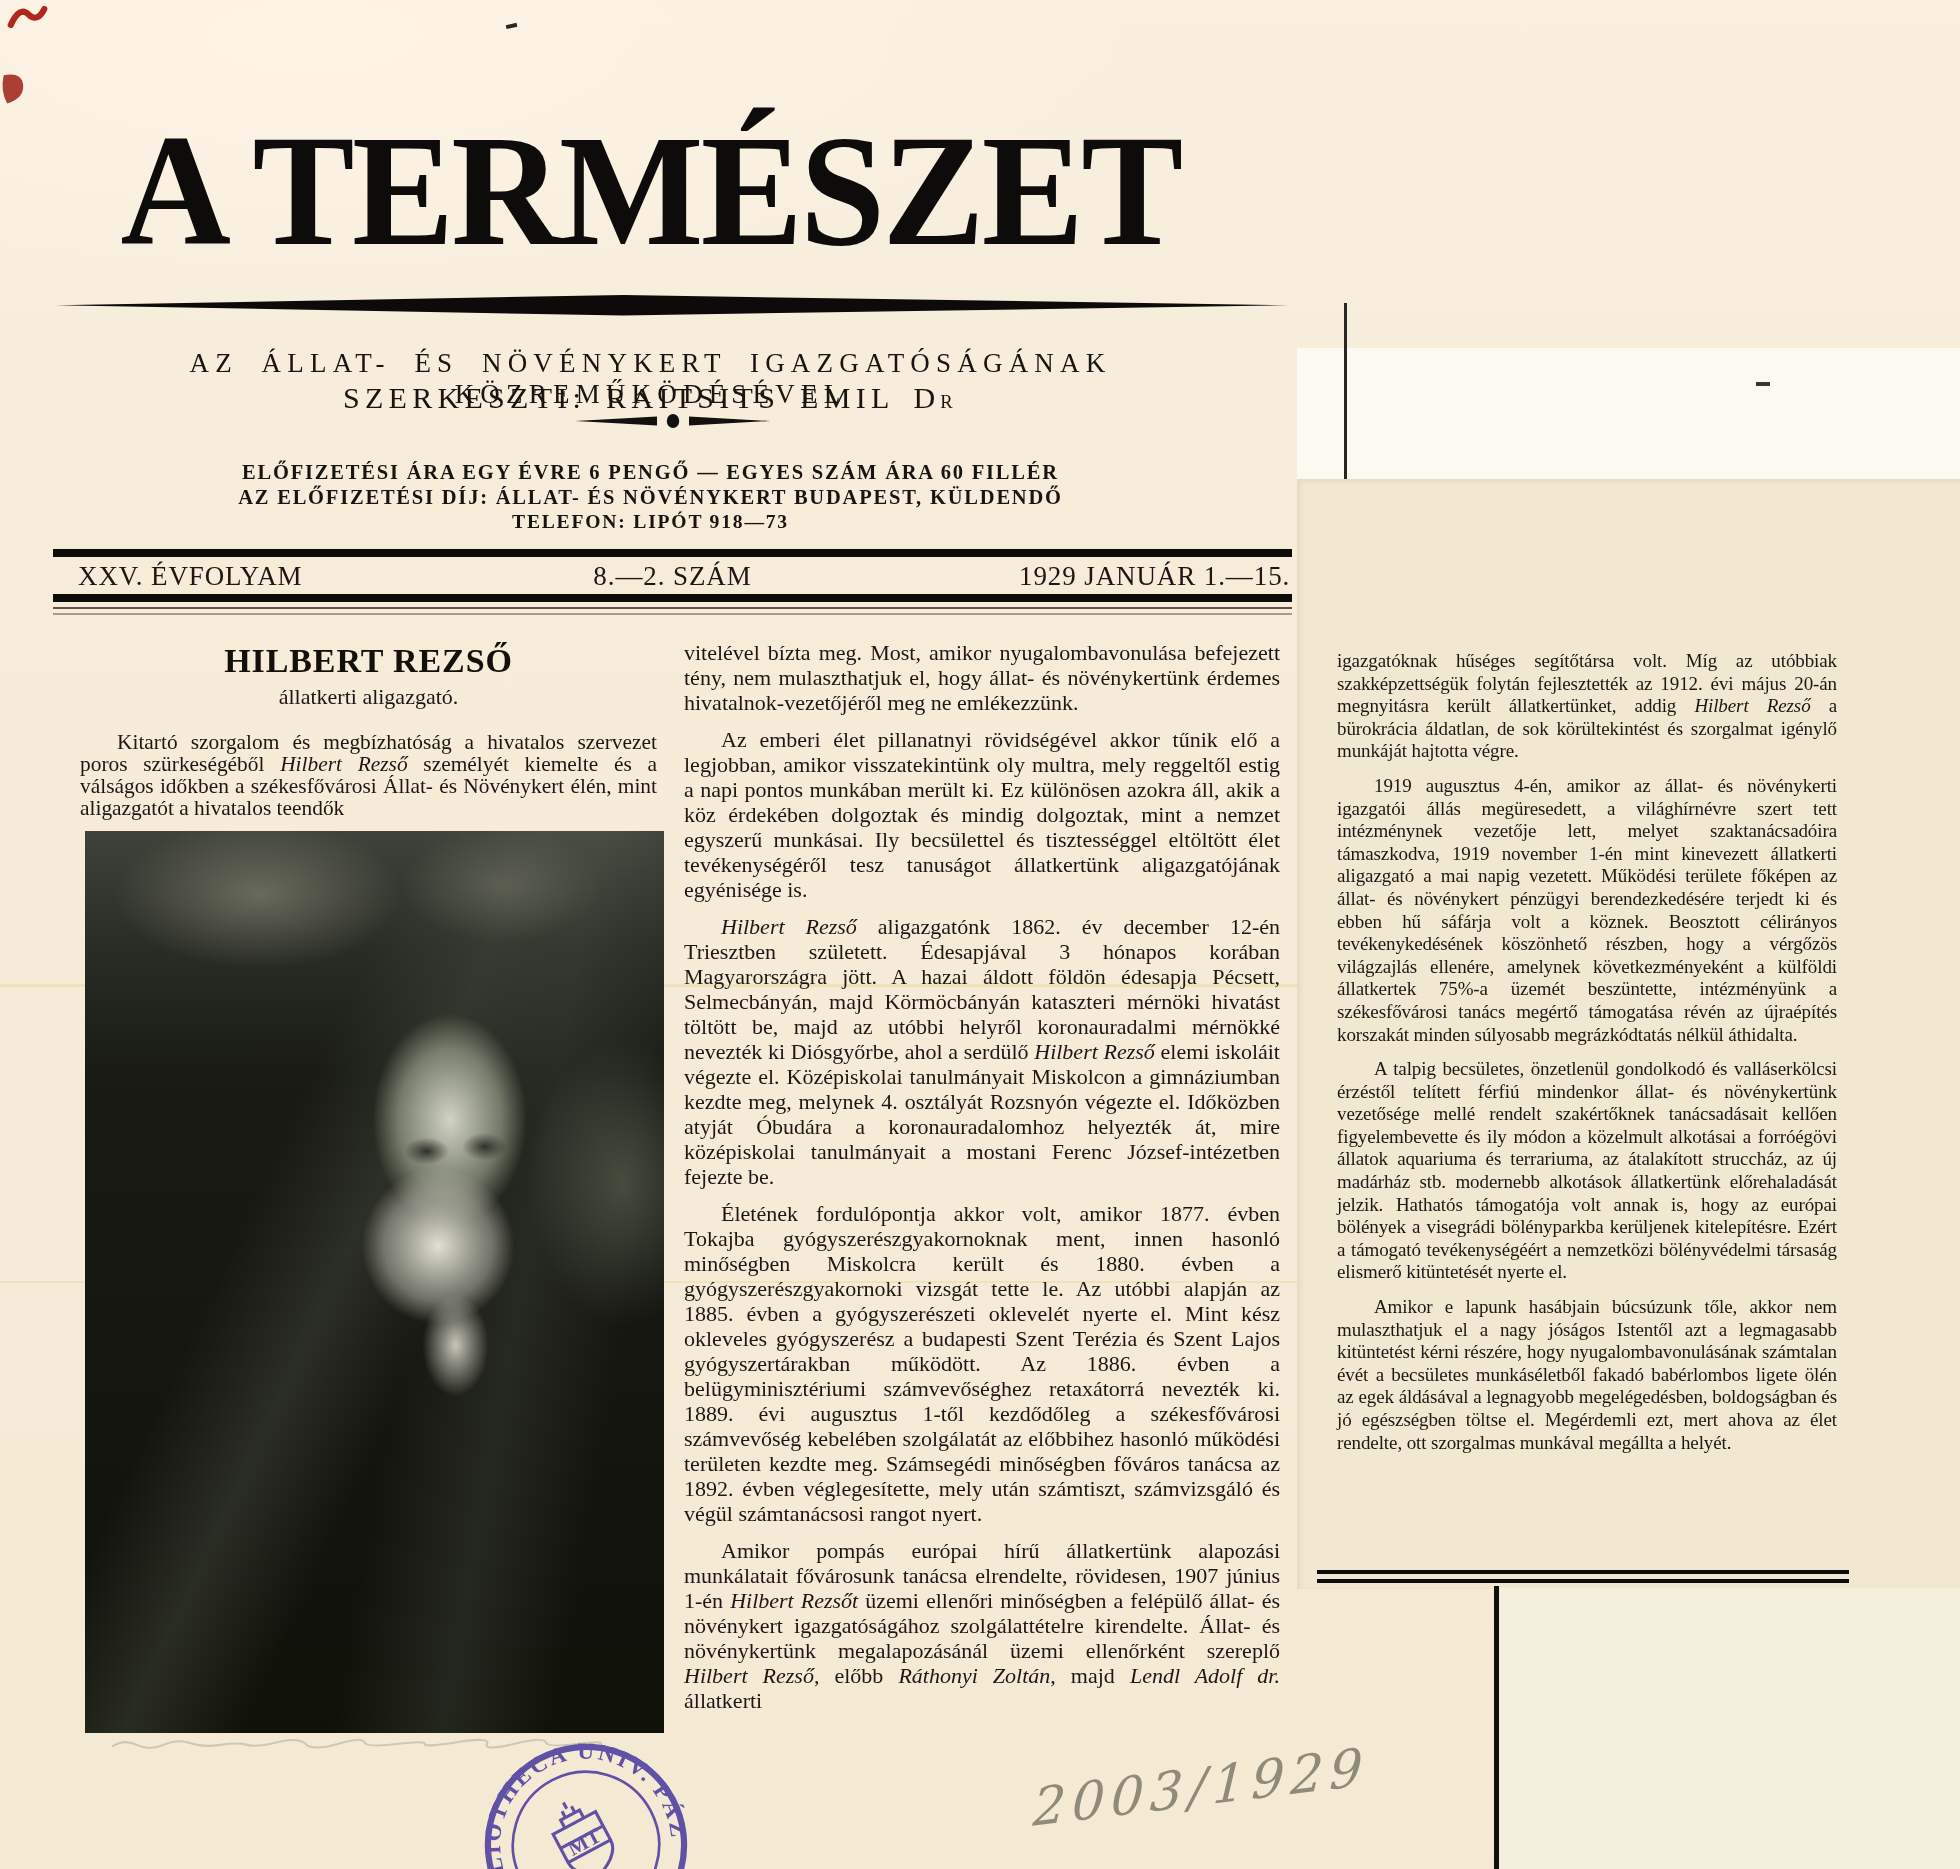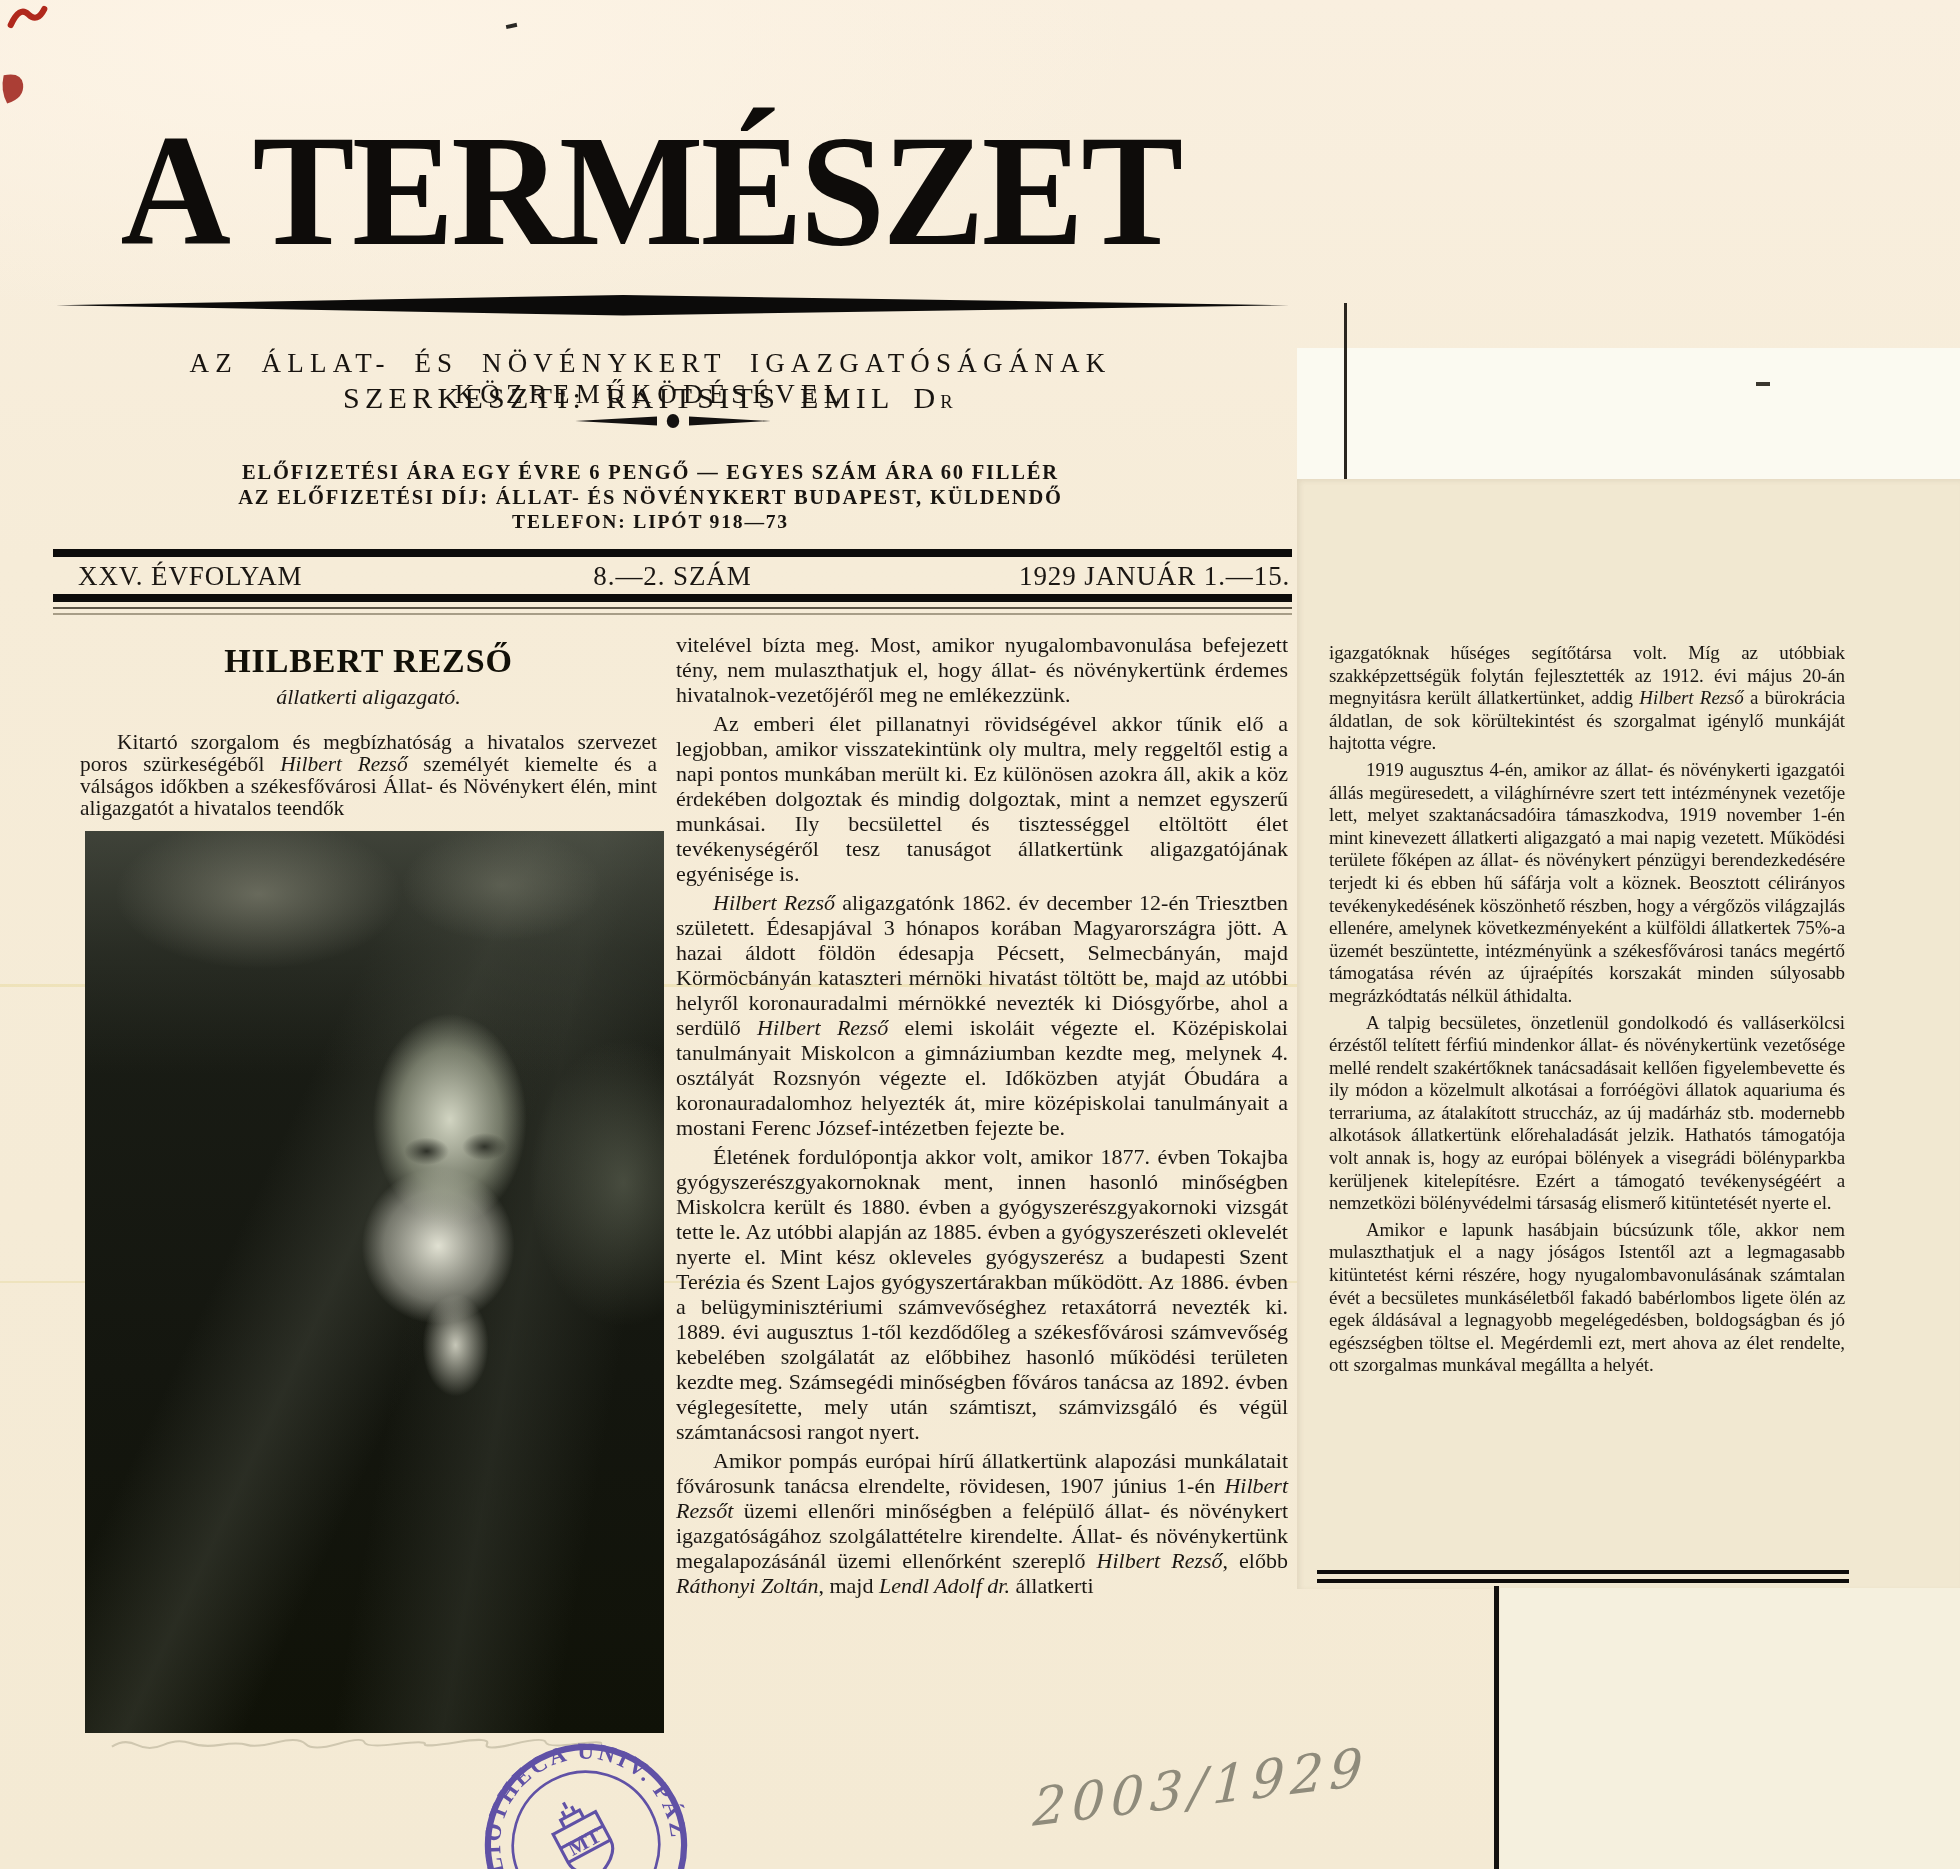--- a/index.html
+++ b/index.html
@@ -34,21 +34,21 @@
   #bar-bottom{ top:594px; height:8px; }
   #bar-thin1{ top:607px; height:1.8px; background:#5d5648; }
   #bar-thin2{ top:613px; height:1.8px; background:#a79d87; }
   #issue-row{ left:53px; top:561px; width:1239px; height:30px; font-size:27px; }
   #issue-volume{ position:absolute; left:25px; top:0; letter-spacing:0.9px; }
   #issue-number{ position:absolute; left:0; width:100%; text-align:center; letter-spacing:0.9px; }
   #issue-date{ position:absolute; right:1.8px; top:0; letter-spacing:0.9px;text-align:right; }
   
   #left-col{ left:80px; top:642px; width:577px; }
   #article-title{ margin:0; text-align:center; font-size:34px; font-weight:bold; letter-spacing:0.9px; color:#121008;}
-  #article-subtitle{ margin:3.6px 0 0 0; text-align:center; font-size:22px;font-style:italic; }
+  #article-subtitle{ margin:3.6px 0 0 0; text-align:center; font-size:22px; }
   #intro-par{ margin:21.4px 0 0 0; font-size:21.4px; line-height:22px; text-align:justify; text-indent:37px; hyphens:auto; -webkit-hyphens:auto;}
   
   #portrait{
     left:85px; top:831px; width:579px; height:902px;
     background-color:#14160f;
     background-image:
       radial-gradient(ellipse 32px 19.6px at 59% 35.5%, rgba(20,22,16,.8), transparent 70%),
       radial-gradient(ellipse 32px 19.6px at 69% 35%, rgba(20,22,16,.75), transparent 70%),
       radial-gradient(ellipse 107px 147px at 63% 32%, rgba(216,219,200,.96), rgba(180,186,162,.55) 48%, transparent 72%),
       radial-gradient(ellipse 98px 100px at 61% 46%, rgba(235,235,220,.95), rgba(235,235,220,.4) 55%, transparent 78%),
@@ -56,21 +56,21 @@
       radial-gradient(ellipse 134px 205px at 93% 39%, rgba(108,114,96,.55), transparent 70%),
       radial-gradient(ellipse 205px 107px at 30% 7%, rgba(148,148,130,.55), transparent 70%),
       radial-gradient(ellipse 143px 80px at 72% 6%, rgba(120,122,106,.5), transparent 70%),
       linear-gradient(180deg, rgba(92,96,84,.55) 0%, rgba(64,68,58,.4) 13%, rgba(20,22,16,0) 27%),
       linear-gradient(115deg, transparent 34%, rgba(78,82,70,.4) 46%, transparent 58%),
       linear-gradient(100deg, transparent 55%, rgba(60,64,54,.45) 70%, transparent 85%),
       linear-gradient(180deg,#1c1f18 0%,#14160f 60%,#101208 100%);
   }
   
   #mid-col{ left:672px; top:628px; width:620px; font-size:22px; line-height:25px; }
-  .bodyp{ margin:4px; text-align:justify; hyphens:auto; -webkit-hyphens:auto; }
+  .bodyp{ margin:12px; text-align:justify; hyphens:auto; -webkit-hyphens:auto; }
   .ind{ text-indent:37px; }
   
   #clip-white{ left:1297px; top:348px; width:664px; height:132px; background:#fbfaf1; }
   #clip-tan{ left:1297px; top:479px; width:664px; height:1110px; background:#f1e8d1;
     box-shadow:inset 2.7px 1.8px 5.3px rgba(120,100,70,.12); }
   #clip-edge-top{ left:1344px; top:303px; width:2.7px; height:176px; background:#2a2620; }
   #right-col{ left:1325px; top:638px; width:524px; height:932px; overflow:hidden;
     font-size:19px; line-height:22.6px; letter-spacing:-0.1px; }
   #end-rule{ left:1317px; top:1570px; width:532px; height:12.5px;
     border-top:4.5px solid #0e0d0b; border-bottom:4.5px solid #0e0d0b; box-sizing:border-box; }

